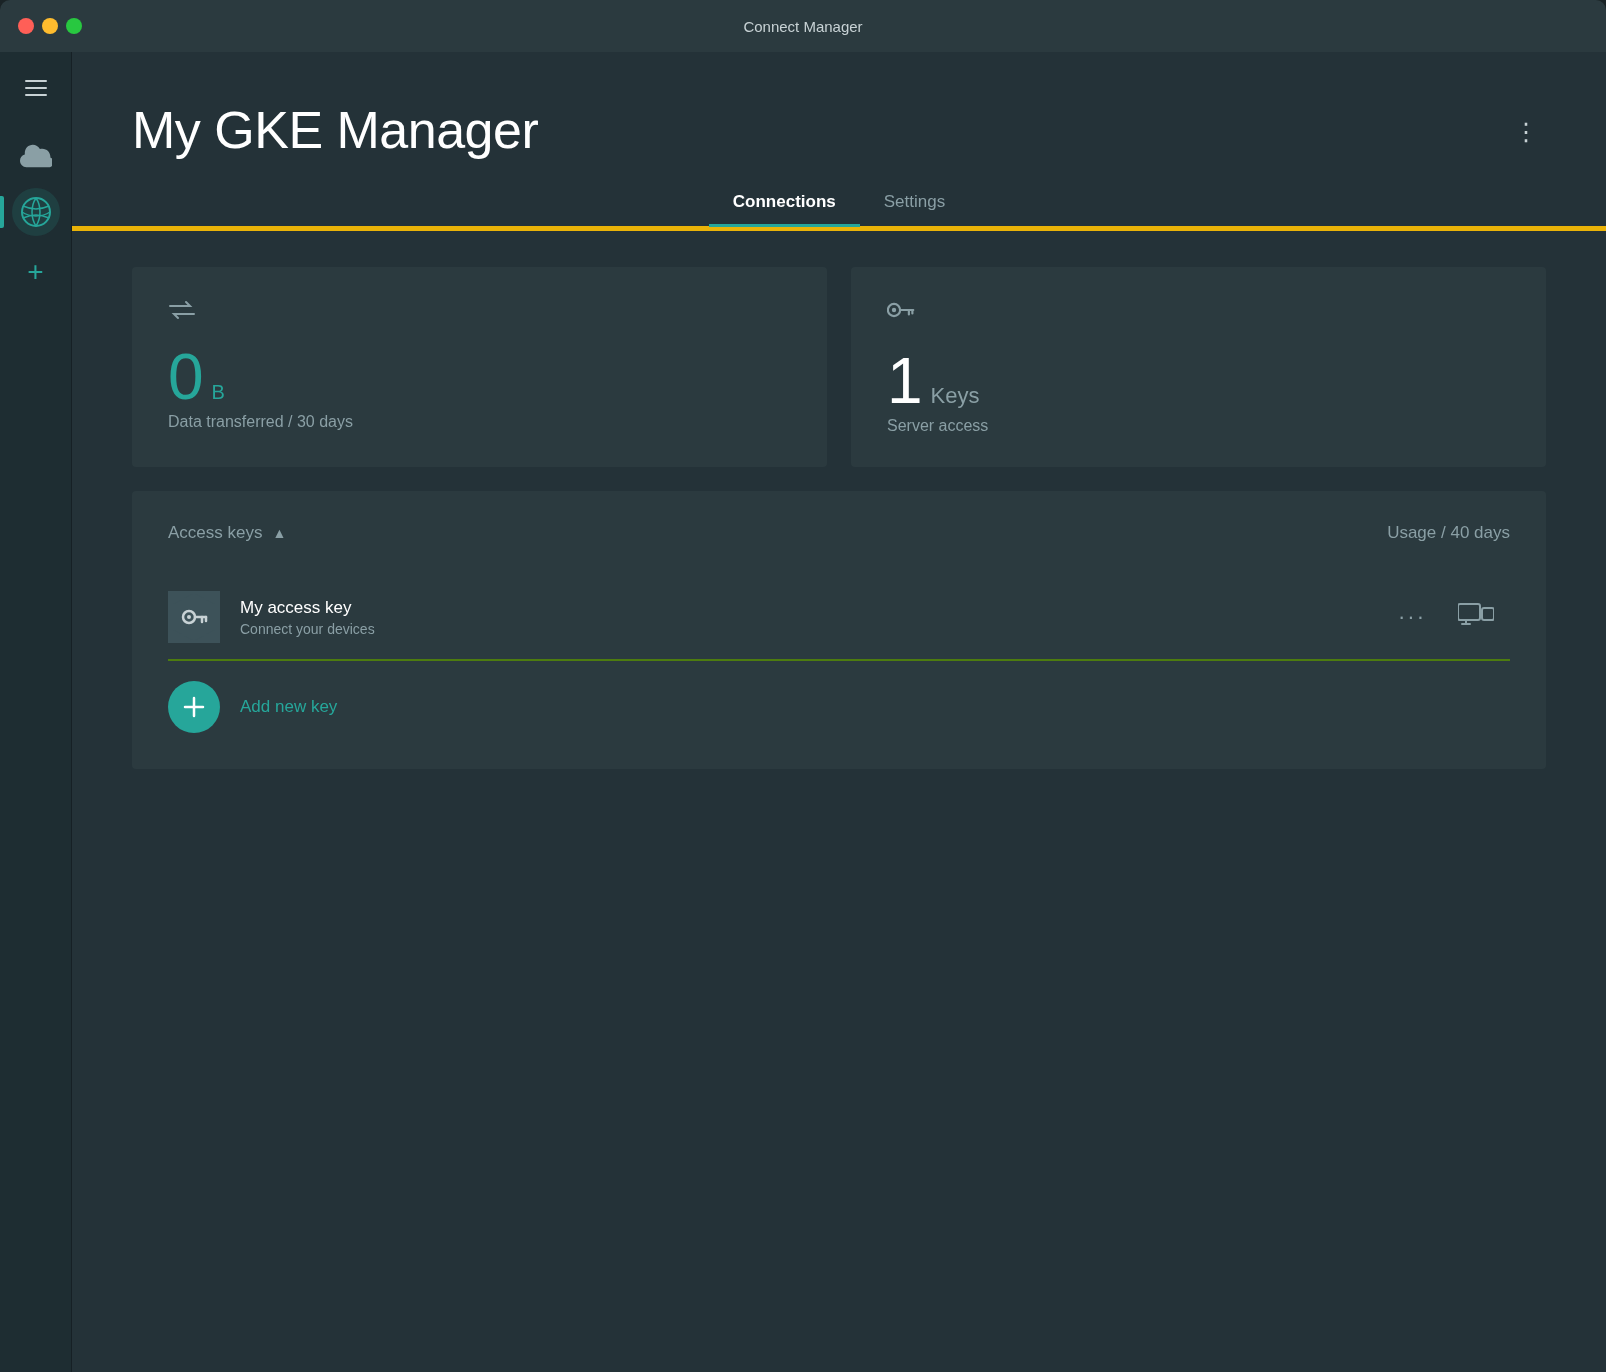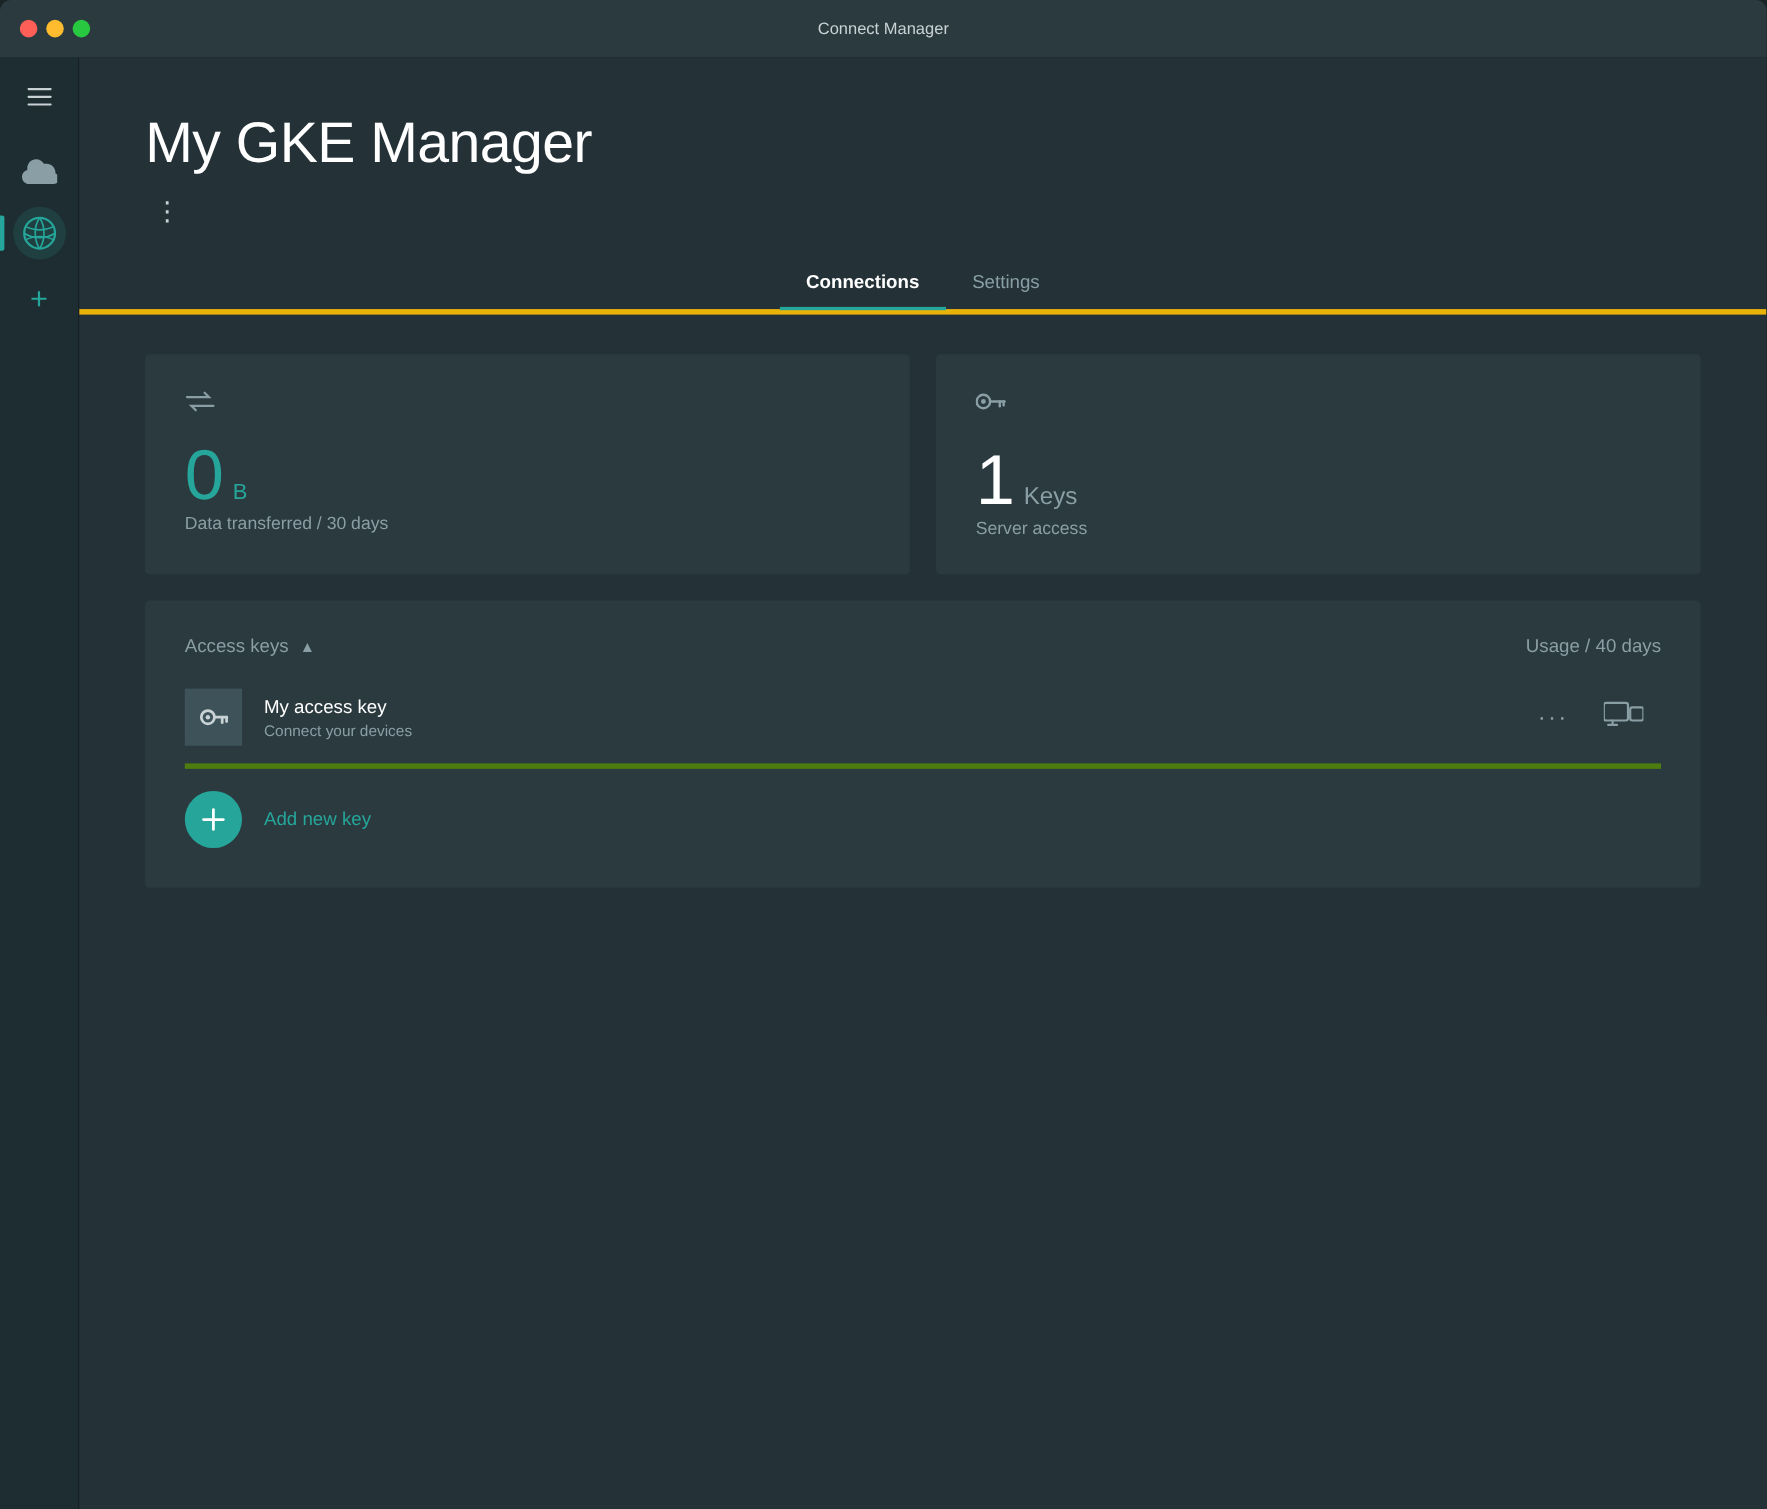--- a/index.html
+++ b/index.html
@@ -133,21 +133,20 @@
       overflow-y: auto;
       padding: 0;
     }
 
     
     .page-header {
       display: flex;
       align-items: flex-start;
       justify-content: space-between;
       padding: 48px 60px 20px 60px;
-      flex-direction: column;
     }
     .page-title {
       color: #ffffff;
       font-size: 52px;
       font-weight: 300;
       letter-spacing: -0.5px;
     }
     .more-btn {
       color: #c8d2d5;
       font-size: 24px;
@@ -225,21 +224,21 @@
     .access-keys-section {
       margin: 24px 60px;
       background: #2b3a3f;
       border-radius: 4px;
       padding: 32px 36px;
     }
     .section-header {
       display: flex;
       justify-content: space-between;
       align-items: flex-end;
-      margin-bottom: 12px;
+      margin-bottom: 32px;
     }
     .section-title-row {
       display: flex;
       align-items: center;
       gap: 10px;
     }
     .section-title {
       color: #8a9fa5;
       font-size: 17px;
       font-weight: 500;
@@ -251,21 +250,21 @@
     .section-usage-label {
       color: #8a9fa5;
       font-size: 17px;
     }
 
     
     .key-row {
       display: flex;
       align-items: center;
       padding: 16px 0;
-      border-bottom: 5px solid #4d7c0f;
+      border-bottom: 2px solid #4d7c0f;
     }
     .key-avatar-hex {
       width: 52px; height: 52px;
       background: #3d5259;
       display: flex;
       align-items: center;
       justify-content: center;
       flex-shrink: 0;
       margin-right: 20px;
       position: relative;

